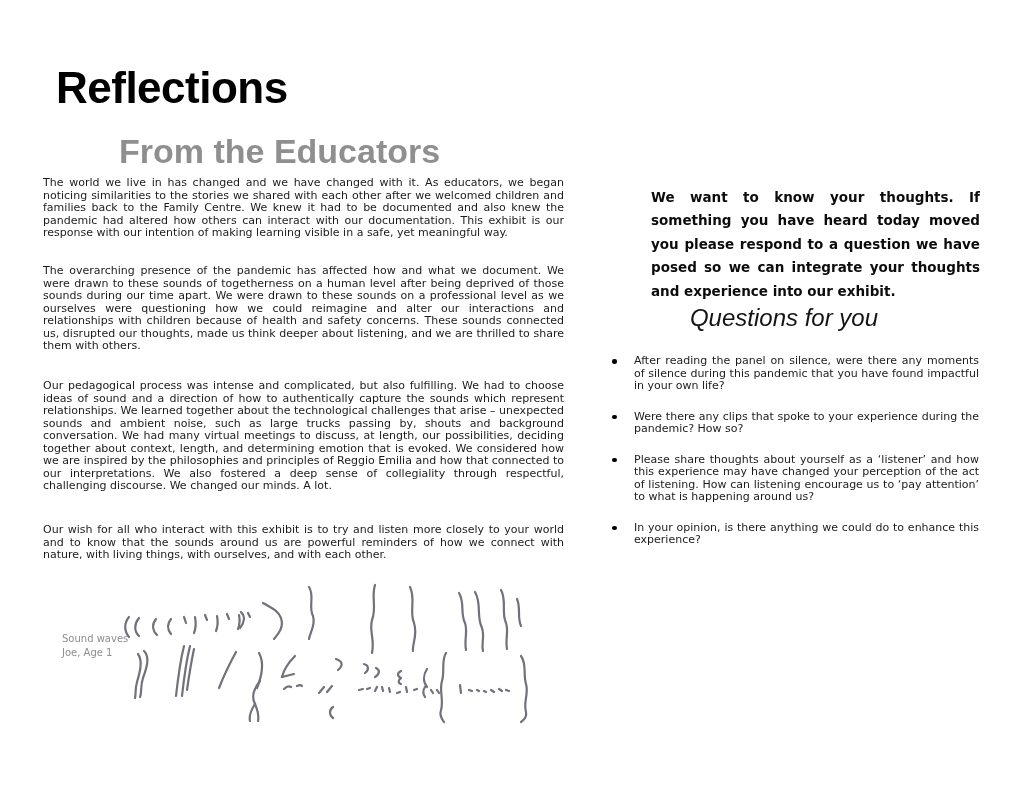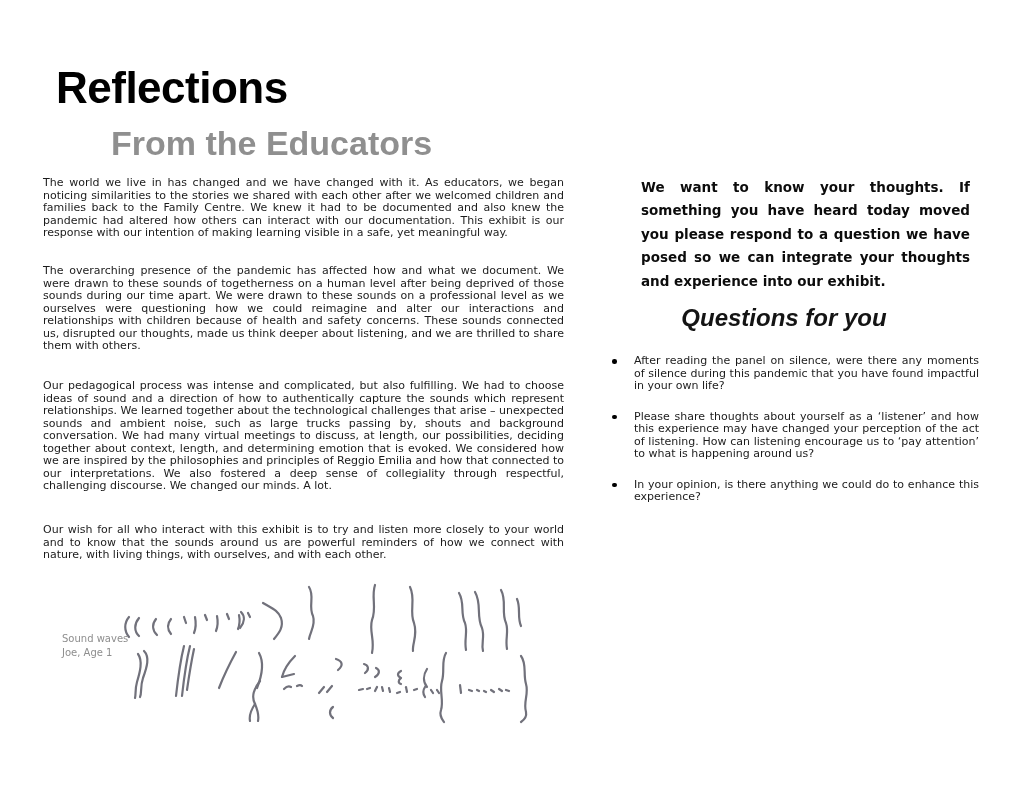--- a/index.html
+++ b/index.html
@@ -6,36 +6,36 @@
   .page{
     position:relative;width:1001px;height:791px;background:#ffffff;overflow:hidden;
     font-family:"DejaVu Sans",sans-serif;color:#1b1b1b;
   }
   .title{
     position:absolute;left:56px;top:66px;margin:0;
     font-family:"Liberation Sans",sans-serif;font-weight:bold;font-size:44px;line-height:1;
     letter-spacing:-0.5px;color:#000000;
   }
   .subtitle{
-    position:absolute;left:103px;top:118px;margin:8px;
+    position:absolute;left:103px;top:118px;margin:16px;
     font-family:"Liberation Sans",sans-serif;font-weight:bold;font-size:34px;line-height:1;
     color:#8f8f8f;
   }
   .para{
     position:absolute;left:43px;width:521px;margin:0;
     font-size:11px;line-height:12.5px;text-align:justify;color:#1b1b1b;
   }
   .p1{top:177px}.p2{top:265px}.p3{top:380px}.p4{top:524px}
   .callout{
-    position:absolute;left:636px;top:171px;width:329px;margin:5px;
+    position:absolute;left:636px;top:171px;width:329px;margin:15px;
     font-size:13.5px;line-height:23.4px;font-weight:bold;text-align:justify;color:#0c0c0c;
   }
   .q-heading{
     position:absolute;left:619px;top:304px;width:330px;margin:0;text-align:center;
-    font-family:"Liberation Sans",sans-serif;font-style:italic;font-weight:bold;
+    font-family:"Liberation Sans",sans-serif;font-style:italic;font-weight:normal;
     font-size:24px;color:#141414;
   }
   .q-list{
     position:absolute;left:610px;top:355px;width:369px;margin:0;padding:0;list-style:none;
   }
   .q-list li{
     position:relative;padding-left:24px;margin:0 0 18px 0;
     font-size:11px;line-height:12.5px;text-align:justify;color:#1b1b1b;
   }
   .bullet{
@@ -139,20 +139,24 @@
 
   <h3 class="q-heading">Questions for you</h3>
 
   <ul class="q-list">
     <li>
       <span class="bullet"></span>
       <span>After reading the panel on silence, were there any moments of silence during this pandemic that you have found impactful in your own life?</span>
     </li>
     <li>
       <span class="bullet"></span>
+      <span>Were there any clips that spoke to your experience during the pandemic? How so?</span>
+    </li>
+    <li>
+      <span class="bullet"></span>
       <span>Please share thoughts about yourself as a ‘listener’ and how this experience may have changed your perception of the act of listening. How can listening encourage us to ‘pay attention’ to what is happening around us?</span>
     </li>
     <li>
       <span class="bullet"></span>
       <span>In your opinion, is there anything we could do to enhance this experience?</span>
     </li>
   </ul>
 
 </div>
 

